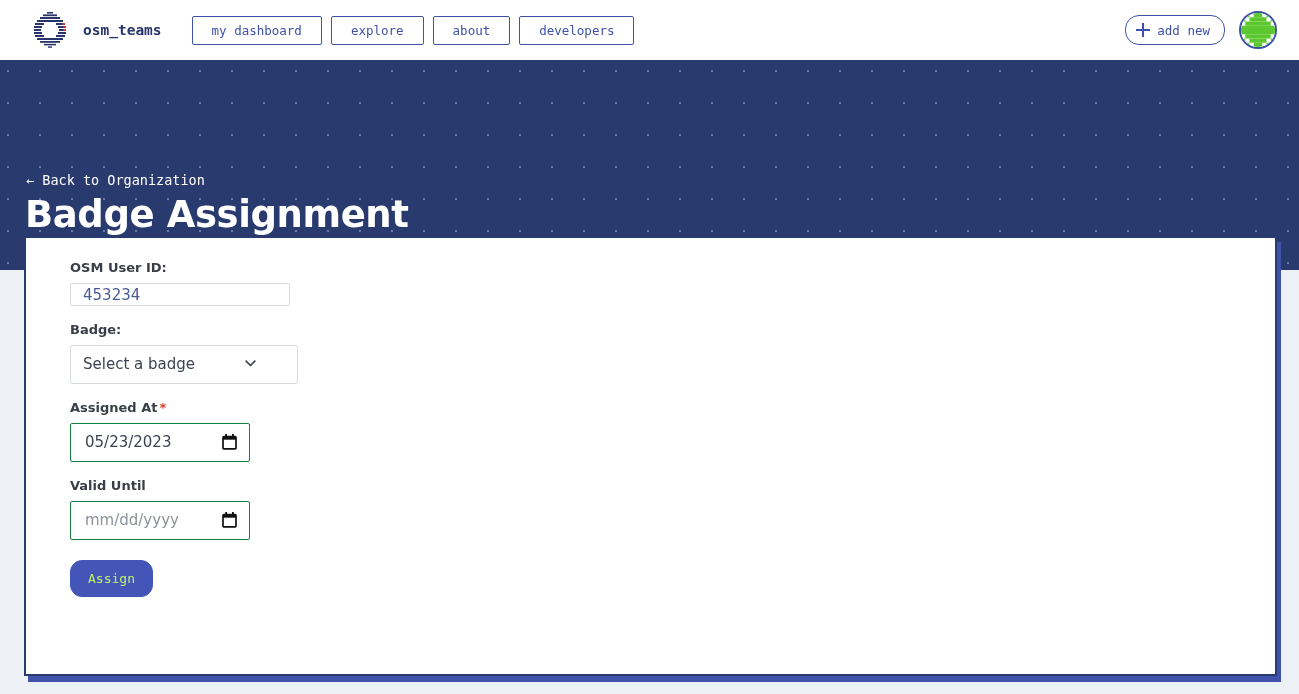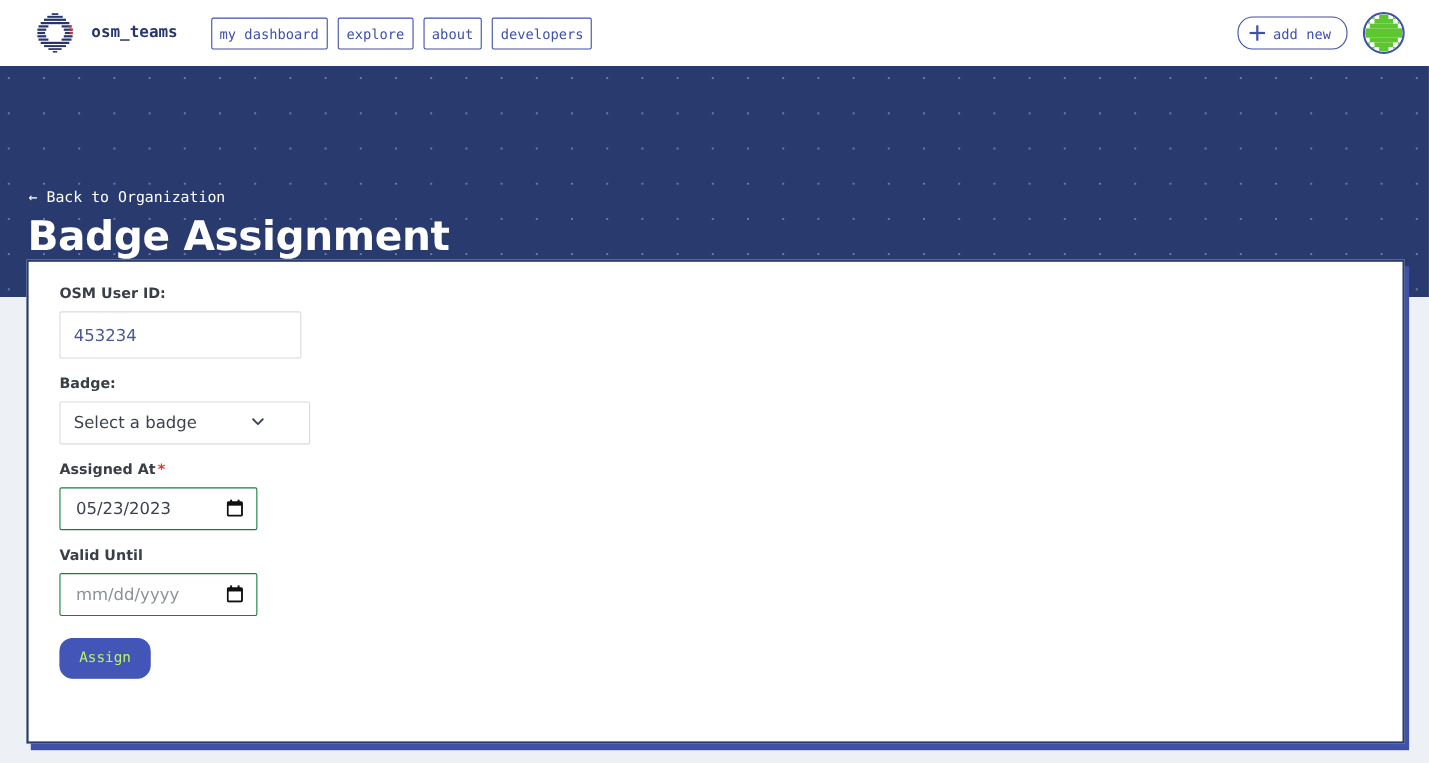--- a/index.html
+++ b/index.html
@@ -41,21 +41,21 @@
     gap: 9px;
     margin-left: 30px;
   }
   .nav-btn {
     font-family: "DejaVu Sans Mono", "Liberation Mono", monospace;
     font-size: 12.5px;
     color: #3f51a8;
     background: #fff;
     border: 1px solid #3f51a8;
     border-radius: 2px;
-    padding: 0 7px;
+    padding: 0 19px;
     height: 29px;
     line-height: 27px;
     cursor: pointer;
     white-space: nowrap;
   }
   .nav-right {
     margin-left: auto;
     display: flex; align-items: center;
     gap: 14px;
     margin-right: 22px;
@@ -135,34 +135,35 @@
     position: absolute;
     left: 24px; top: 236px;
     width: 1253px; height: 440px;
     background: #ffffff;
     border: 2px solid #293a6e;
     box-shadow: 4px 6px 0 0 #3f51a8;
     z-index: 5;
   }
   .form {
     padding: 22px 28px;
+    margin-left: 16px;
   }
   .field-label {
     font-family: "DejaVu Sans", "Liberation Sans", sans-serif;
     font-size: 13px;
     font-weight: 700;
     color: #3a3f47;
     margin: 0 0 8px 0;
     display: block;
     white-space: nowrap;
   }
   .req-star { color: #e03b24; font-weight: 700; margin-left: 2px; }
 
   .text-input {
-    width: 220px; height: 43px;
+    width: 220px; height: 23px;
     border: 1px solid #d6dbe2;
     border-radius: 2px;
     background: #fff;
     font-family: "DejaVu Sans", "Liberation Sans", sans-serif;
     font-size: 15px;
     color: #4b5a93;
     padding: 0 12px;
     outline: none;
   }
   .field-block { margin-bottom: 16px; }

